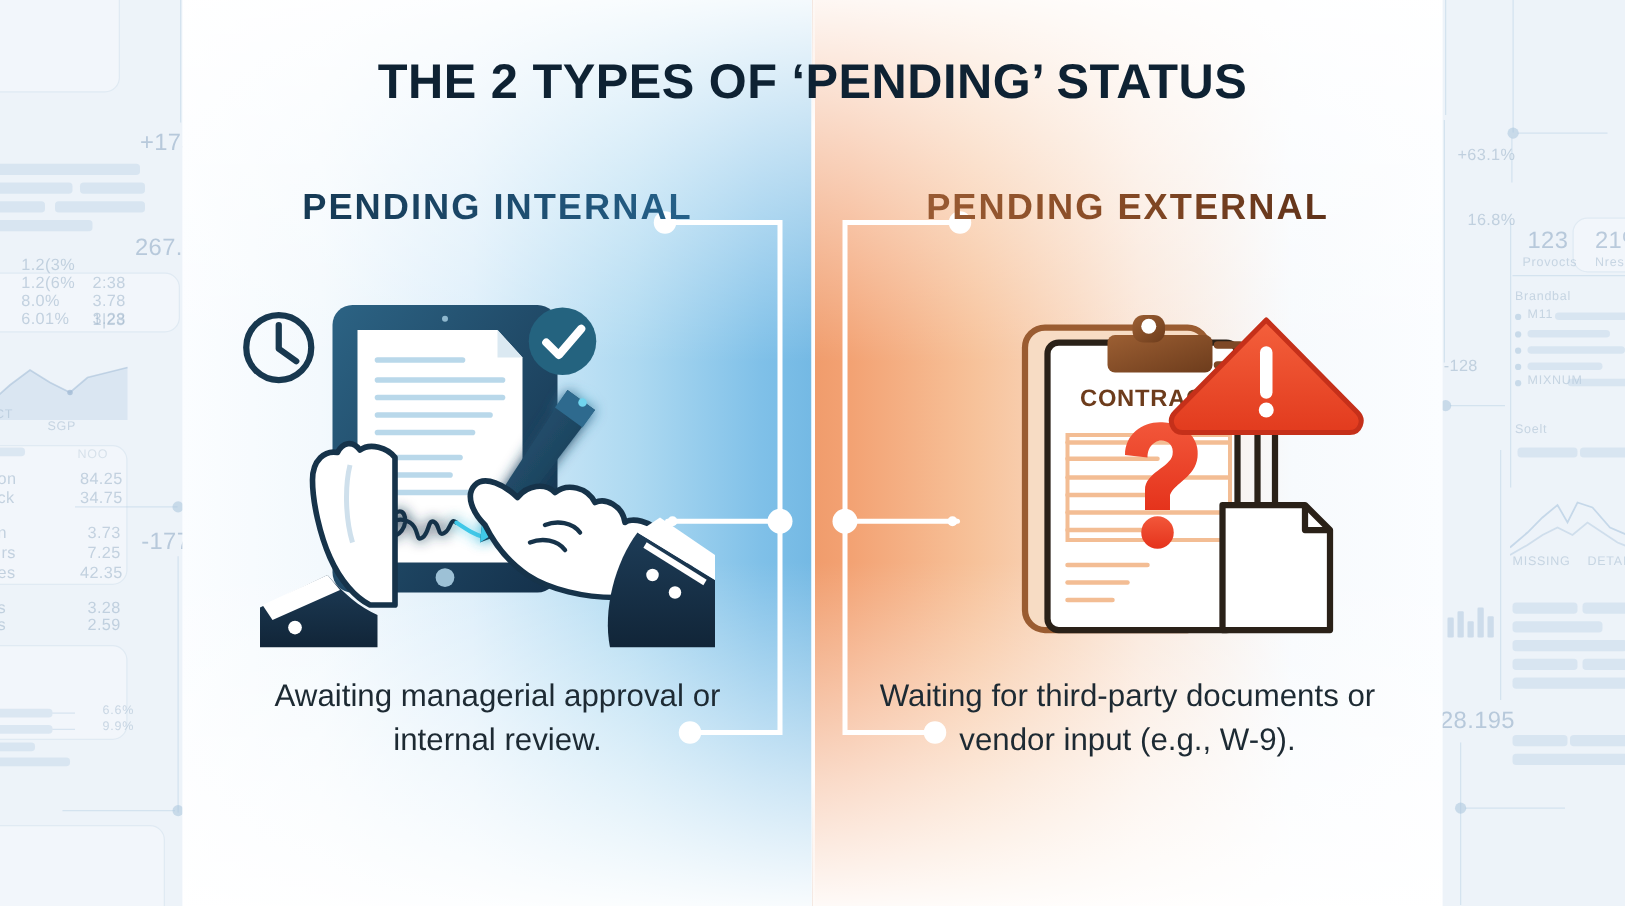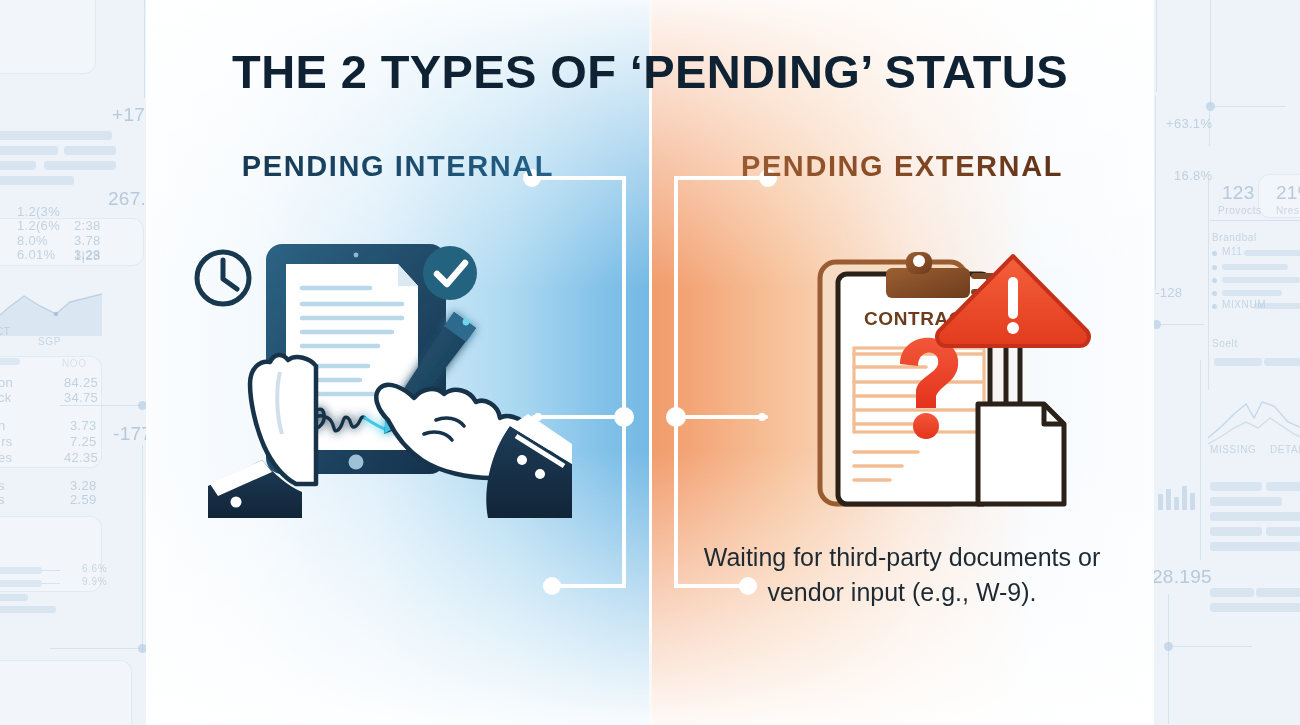--- a/index.html
+++ b/index.html
@@ -108,21 +108,21 @@
        rgba(255,255,255,0.98) 14%,
        rgba(255,255,255,1) 50%,
        rgba(255,255,255,0.98) 86%,
        rgba(255,255,255,0.25) 100%);
   }
 
   
   #title {
     position:absolute; left:0; top:44px; width:1008px;
     text-align:center;
-    font-size:47px; font-weight:bold;
+    font-size:39px; font-weight:bold;
     letter-spacing:0.4px;
     color:#0e2233;
     z-index:20;
   }
   .col-head {
     position:absolute; top:150px;
     width:504px; text-align:center;
     font-size:29px; font-weight:bold;
     letter-spacing:1.6px;
     z-index:20;
@@ -503,16 +503,17 @@
         <path d="M207,46 L207,78" stroke="#ffffff" stroke-width="10" stroke-linecap="round"></path>
         <circle cx="207" cy="92" r="6" fill="#ffffff"></circle>
       </g>
 
       <g>
         <path d="M172,168 L238,168 L258,188 L258,268 L172,268 Z" fill="#ffffff" stroke="#2a2118" stroke-width="5" stroke-linejoin="round"></path>
         <path d="M238,168 L238,188 L258,188" fill="none" stroke="#2a2118" stroke-width="5" stroke-linejoin="round"></path>
       </g>
     </svg>
 
+    <div class="caption left">Awaiting managerial approval or internal review.</div>
     <div class="caption right">Waiting for third-party documents or vendor input (e.g., W-9).</div>
 
   </div>
 </div>
 
 </body></html>

